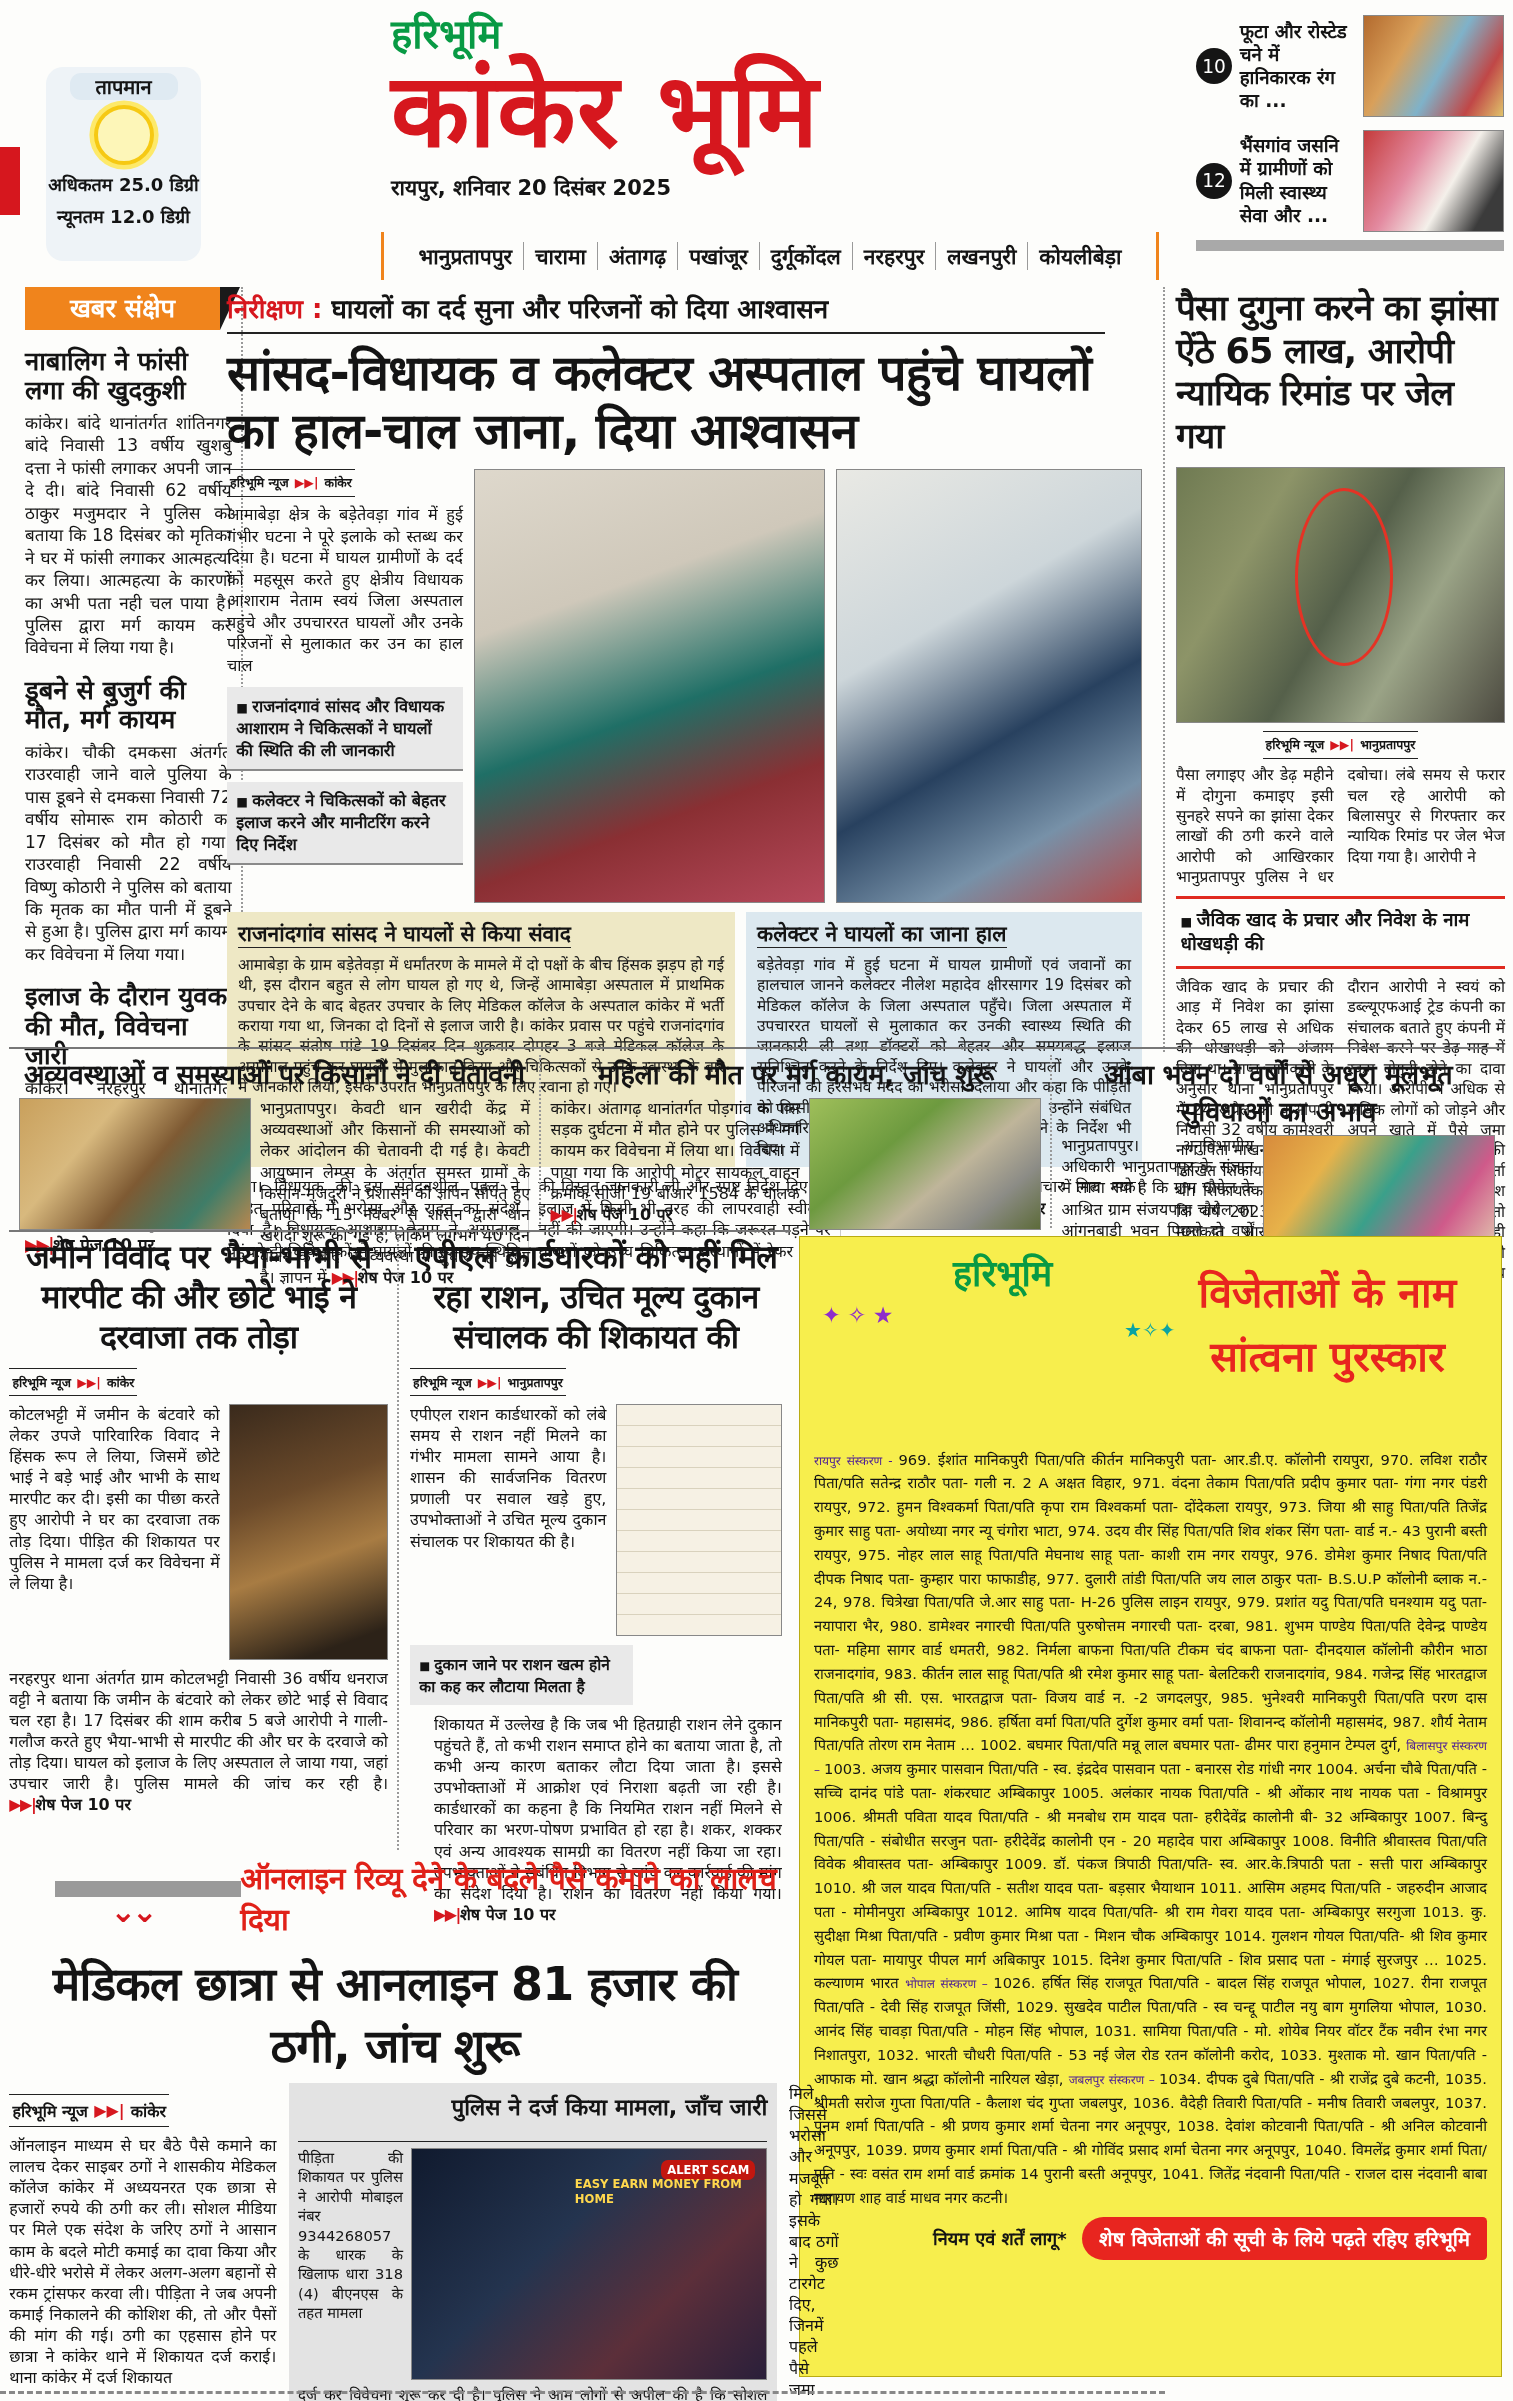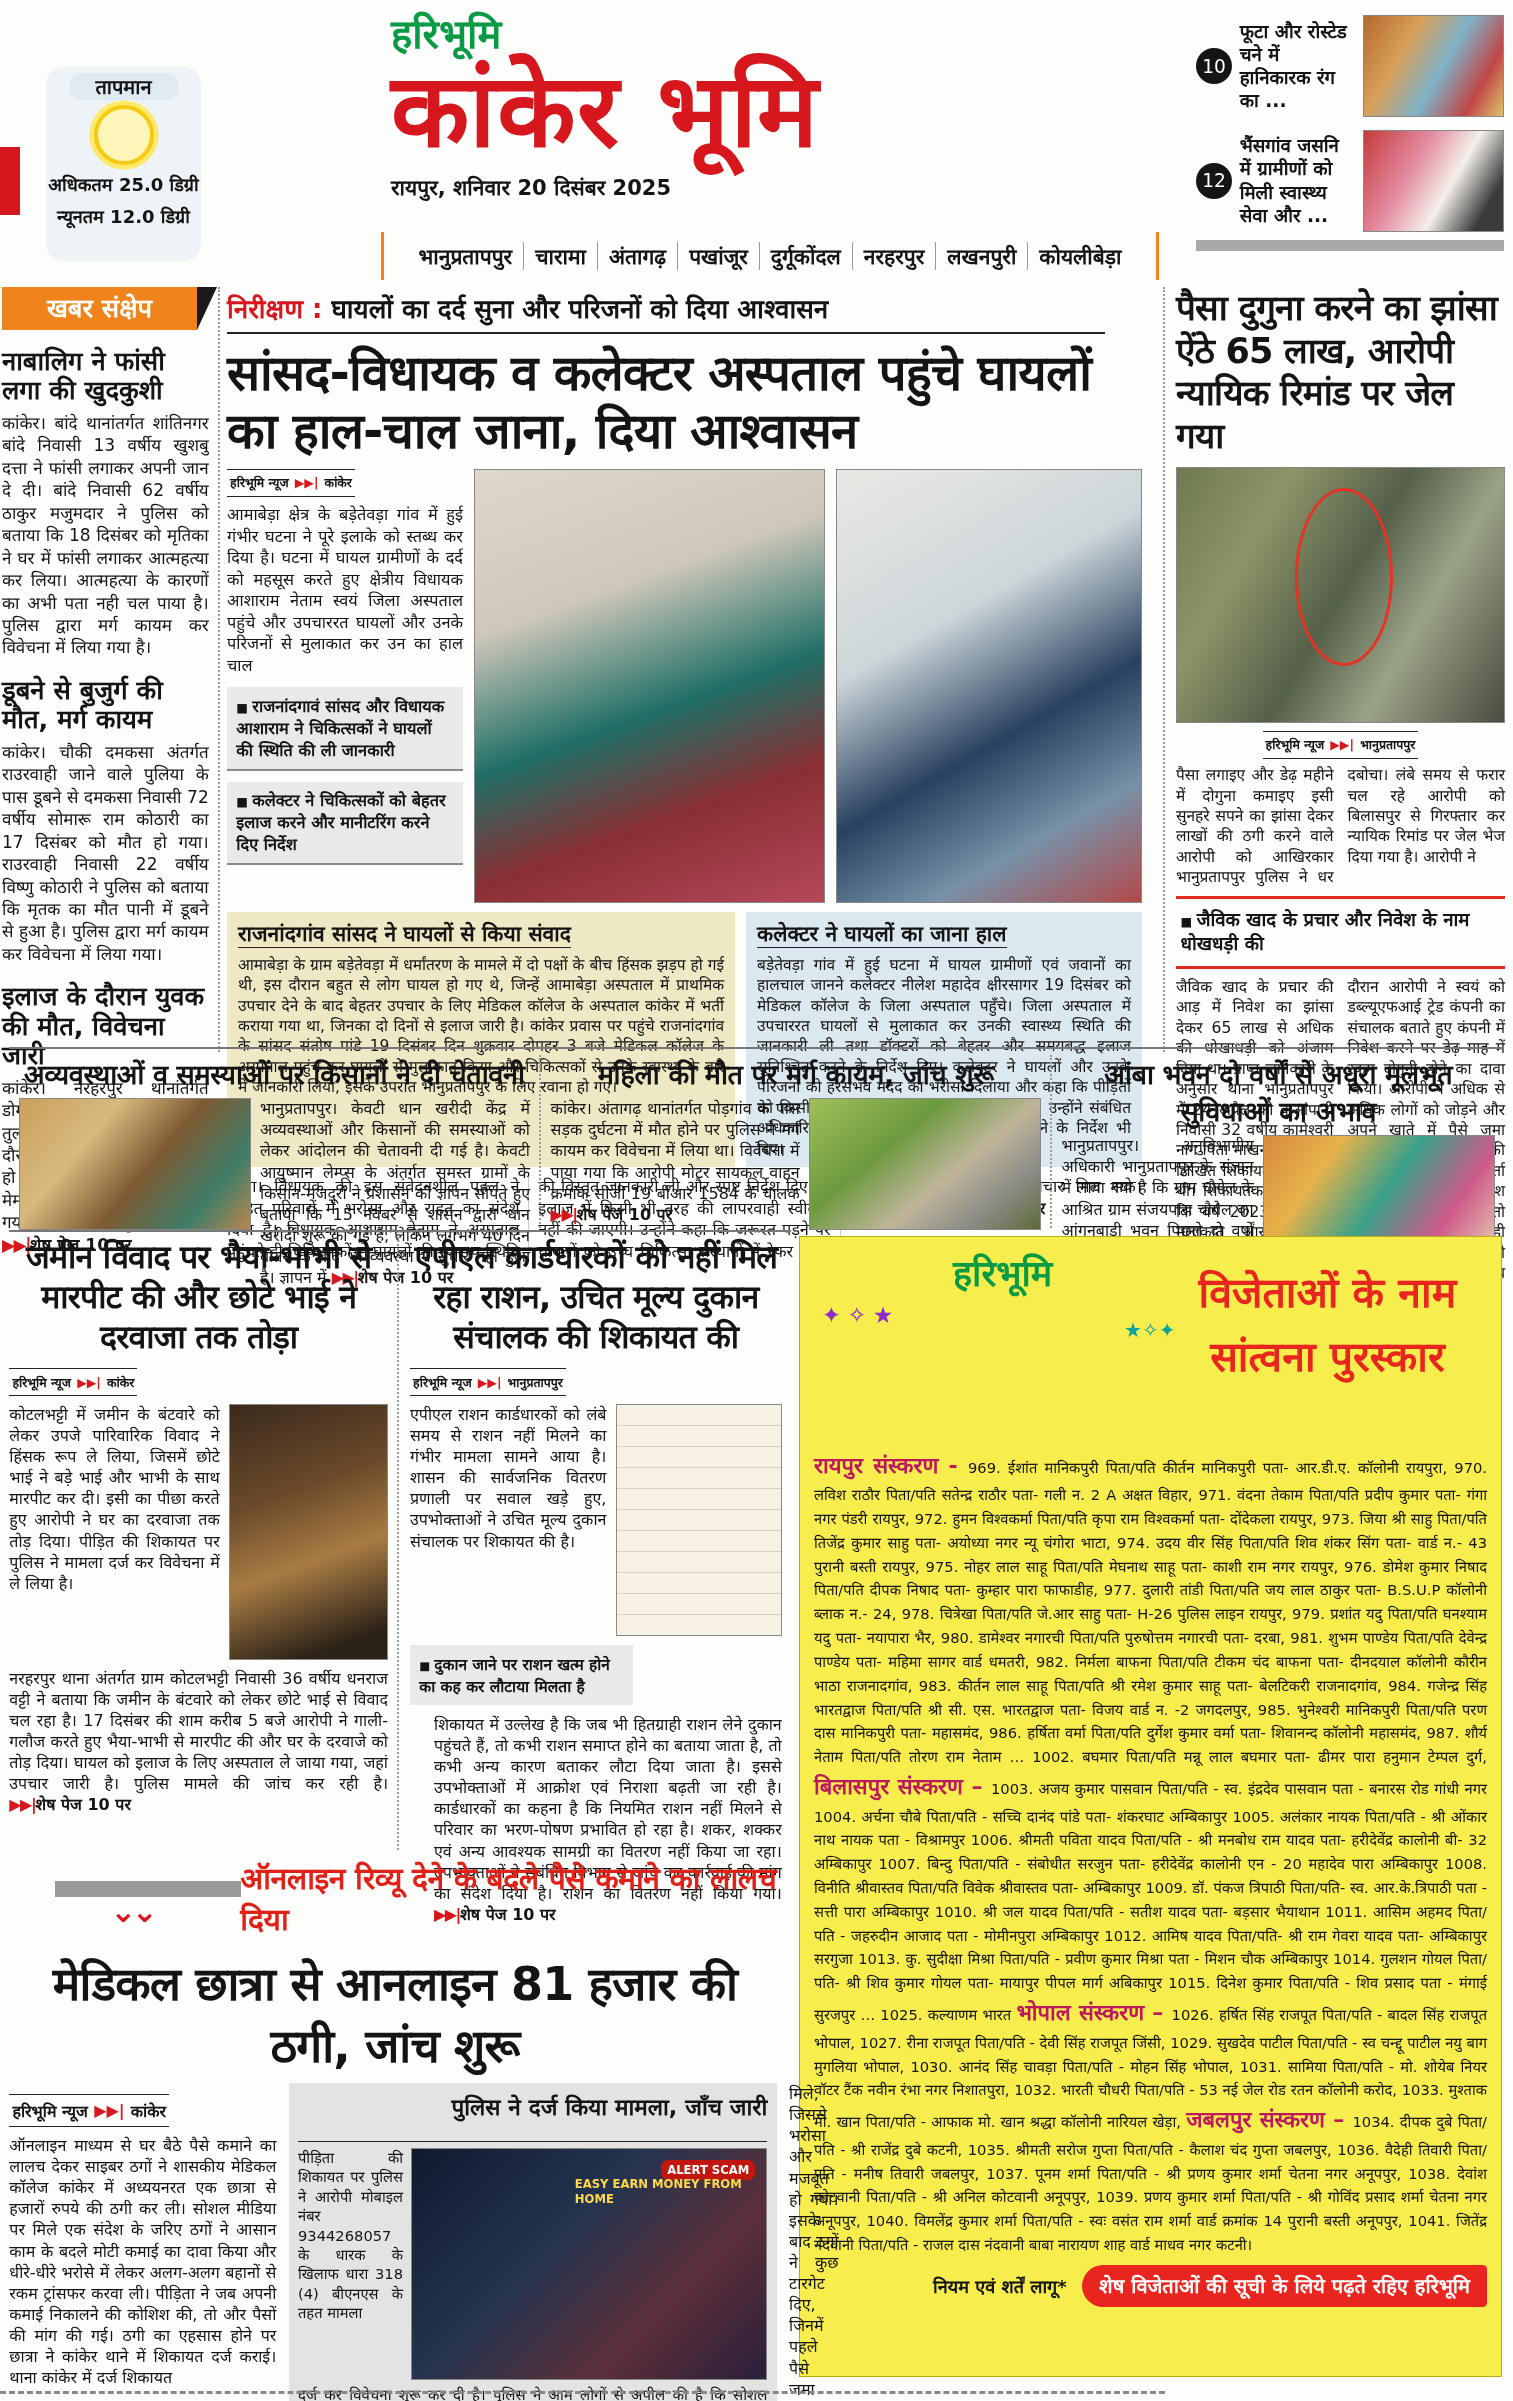--- a/index.html
+++ b/index.html
@@ -32,21 +32,21 @@
   .promos{left:1196px; top:11px; width:308px; height:237px;}
   .promo{display:flex; gap:7.7px; align-items:center; height:110px; margin-bottom:4.6px;}
   .pgbadge{flex:0 0 36px; height:36px; border-radius:50%; background:#151515; color:#fff; font-size:18.6px; display:flex; align-items:center; justify-content:center;}
   .promo .pt{flex:0 0 116px; font-weight:bold; font-size:18.6px; line-height:1.25;}
   .promo .photo{flex:1; height:102px;}
   .graybar{background:#a9a9a9;}
   .navbar{left:381px; top:232px; width:778px; height:48px; display:flex; align-items:center; justify-content:center; border-left:3.1px solid var(--orange); border-right:3.1px solid var(--orange); padding:0 7.7px;}
   .navbar span.item{font-weight:bold; font-size:21px; padding:0 11px; border-right:1.5px solid #9a9a9a; white-space:nowrap;}
   .navbar span.item:last-child{border-right:none;}
   
-  .briefs{left:2px; top:287px; width:218px; height:765px; padding-right:9.3px; border-right:2.3px dotted #999;}
+  .briefs{left:25px; top:287px; width:218px; height:765px; padding-right:9.3px; border-right:2.3px dotted #999;}
   .briefs-hd{position:relative; background:var(--orange); color:#fff; font-weight:bold; font-size:25.6px; text-align:center; width:195px; height:43px; line-height:43px;}
   .briefs-hd .fold{position:absolute; right:-20px; top:0; width:0; height:0; border-top:43px solid #1a1a1a; border-right:20px solid transparent;}
   .brief h3{font-size:25.6px; line-height:1.15; margin:17px 0 6.2px;}
   .brief p{font-size:17px;}
   
   .lead{left:227px; top:290px; width:915px; height:762px;}
   .kicker{font-weight:bold; font-size:26px; border-bottom:2.3px solid #222; padding-bottom:6.2px; width:96%;}
   .kicker .kl{color:var(--red);}
   .lead h1{font-size:49px; line-height:1.18; margin:11px 0 7.7px; letter-spacing:-0.8px;}
   .lead-row{display:flex; gap:11px; margin-top:6.2px;}
@@ -100,21 +100,21 @@
   .ration .more-body{font-size:16px;margin-left:24px;}
   
   .ad{left:799px; top:1236px; width:703px; height:1141px; background:var(--yellow); border:1.5px solid #b9ab12; padding:11px 14px 7.7px;}
   .ad-head{position:relative; height:195px;}
   .ad-brand{position:absolute; left:139px; top:0; color:var(--green); font-weight:bold; font-size:36px;}
   .badge{position:absolute; left:54px; top:43px; width:256px; height:139px; background:radial-gradient(circle at 50% 35%, #e43024, #a50d0d); border-radius:29px; border:4.6px double #ffd9d0; display:flex; flex-direction:column; align-items:center; justify-content:center; color:#fff; font-weight:bold; font-size:25.6px; text-align:center; line-height:1.3; box-shadow:0 3.1px 0 #7d0707;}
   .sparks{position:absolute; left:7.7px; top:54px; font-size:23px; color:#8e2ccb; letter-spacing:6.2px;}
   .sparks2{position:absolute; left:310px; top:70px; font-size:20px; color:#0aa3a3;}
   .ad-title{position:absolute; right:4.6px; top:14px; width:310px; text-align:center; color:#e8251f; font-weight:bold; font-size:41px; line-height:1.55;}
   .ad-list{font-size:14.7px; text-align:justify; line-height:1.62; margin-top:4.6px;}
-  .ad-list .sec{color:#be185d; font-weight:bold; font-size:22px;}
+  .ad-list .sec{color:#4c1d95; font-weight:normal; font-size:12px;}
   .ad-foot{display:flex; align-items:center; justify-content:flex-end; gap:15.5px; margin-top:7.7px;}
   .ad-note{font-weight:bold; font-size:18px;}
   .ribbon{background:#e8251f; color:#fff; font-weight:bold; font-size:20px; padding:7.7px 17px; border-radius:23px 4.6px 4.6px 23px;}
   
   .cyber{left:9.3px; top:1857px; width:779px; height:533px; padding-right:7.7px;}
   .cy-kick{display:flex; align-items:center; gap:20px;}
   .cy-logo{position:relative; width:232px; height:34px;}
   .cy-logo .bar{position:absolute; left:46px; top:0; width:186px; height:15.5px; background:#9a9a9a;}
   .cy-logo .vv{position:absolute; left:101px; top:12.4px; color:#d6171e; font-size:31px; font-weight:bold; letter-spacing:-4.6px;}
   .cy-kick h5{color:#e02118; font-size:30px; letter-spacing:-0.4px;}

